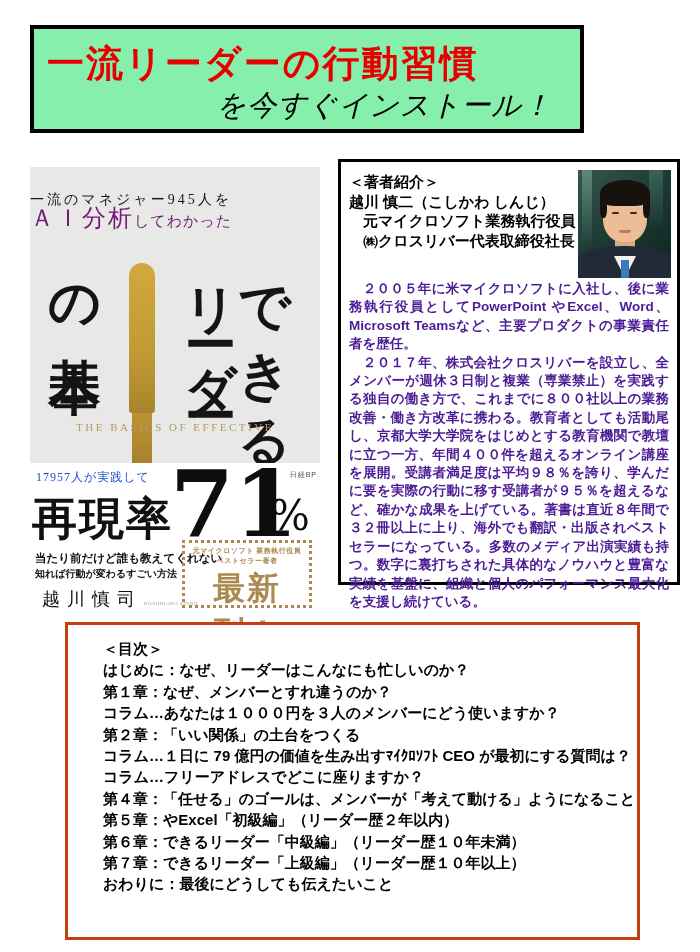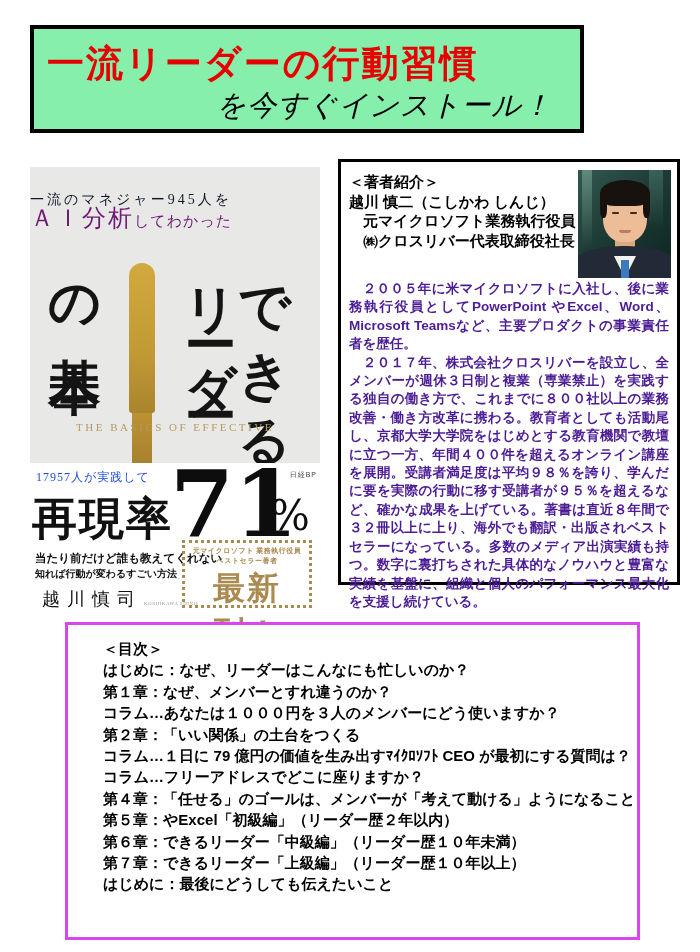--- a/index.html
+++ b/index.html
@@ -58,21 +58,21 @@
   .ph-neck { position:absolute; left:37px; top:66px; width:20px; height:16px; background:#dba87f; }
   .ph-face { position:absolute; left:25px; top:18px; width:44px; height:54px; background:#ecbd96; border-radius:46% 46% 42% 42%; }
   .ph-hair { position:absolute; left:22px; top:10px; width:50px; height:26px; background:#17120e; border-radius:50% 50% 30% 30%; }
   .ph-hair-l { position:absolute; left:22px; top:26px; width:7px; height:22px; background:#17120e; border-radius:0 0 40% 40%; }
   .ph-hair-r { position:absolute; left:65px; top:26px; width:7px; height:22px; background:#17120e; border-radius:0 0 40% 40%; }
   .ph-eye-l { position:absolute; left:34px; top:42px; width:7px; height:2px; background:#3b2a1e; border-radius:2px; }
   .ph-eye-r { position:absolute; left:52px; top:42px; width:7px; height:2px; background:#3b2a1e; border-radius:2px; }
   .ph-mouth { position:absolute; left:41px; top:60px; width:12px; height:3px; background:#b97c63; border-radius:0 0 6px 6px; }
 
   
-  .toc-box { position:absolute; left:65px; top:622px; width:575px; height:318px; border:3px solid #d946ef; background:#fff; }
+  .toc-box { position:absolute; left:65px; top:622px; width:575px; height:318px; border:3px solid #c2410c; background:#fff; }
   .toc-inner { position:absolute; left:35px; top:13px; right:10px; font-weight:bold; font-size:15px; line-height:21.4px; color:#000; }
   .toc-line { white-space:nowrap; }
 </style>
 </head>
 <body>
 
 <div class="page">
 
   <div class="title-box">
     <div class="title-red">一流リーダーの行動習慣</div>
@@ -151,17 +151,17 @@
       <div class="toc-line">はじめに：なぜ、リーダーはこんなにも忙しいのか？</div>
       <div class="toc-line">第１章：なぜ、メンバーとすれ違うのか？</div>
       <div class="toc-line">コラム…あなたは１０００円を３人のメンバーにどう使いますか？</div>
       <div class="toc-line">第２章：「いい関係」の土台をつくる</div>
       <div class="toc-line">コラム…１日に 79 億円の価値を生み出すﾏｲｸﾛｿﾌﾄ CEO が最初にする質問は？</div>
       <div class="toc-line">コラム…フリーアドレスでどこに座りますか？</div>
       <div class="toc-line">第４章：「任せる」のゴールは、メンバーが「考えて動ける」ようになること</div>
       <div class="toc-line">第５章：やExcel「初級編」（リーダー歴２年以内）</div>
       <div class="toc-line">第６章：できるリーダー「中級編」（リーダー歴１０年未満）</div>
       <div class="toc-line">第７章：できるリーダー「上級編」（リーダー歴１０年以上）</div>
-      <div class="toc-line">はじめに：最後にどうしても伝えたいこと</div>
+      <div class="toc-line">おわりに：最後にどうしても伝えたいこと</div>
     </div>
   </div>
 
 </div>
 
 </body></html>

